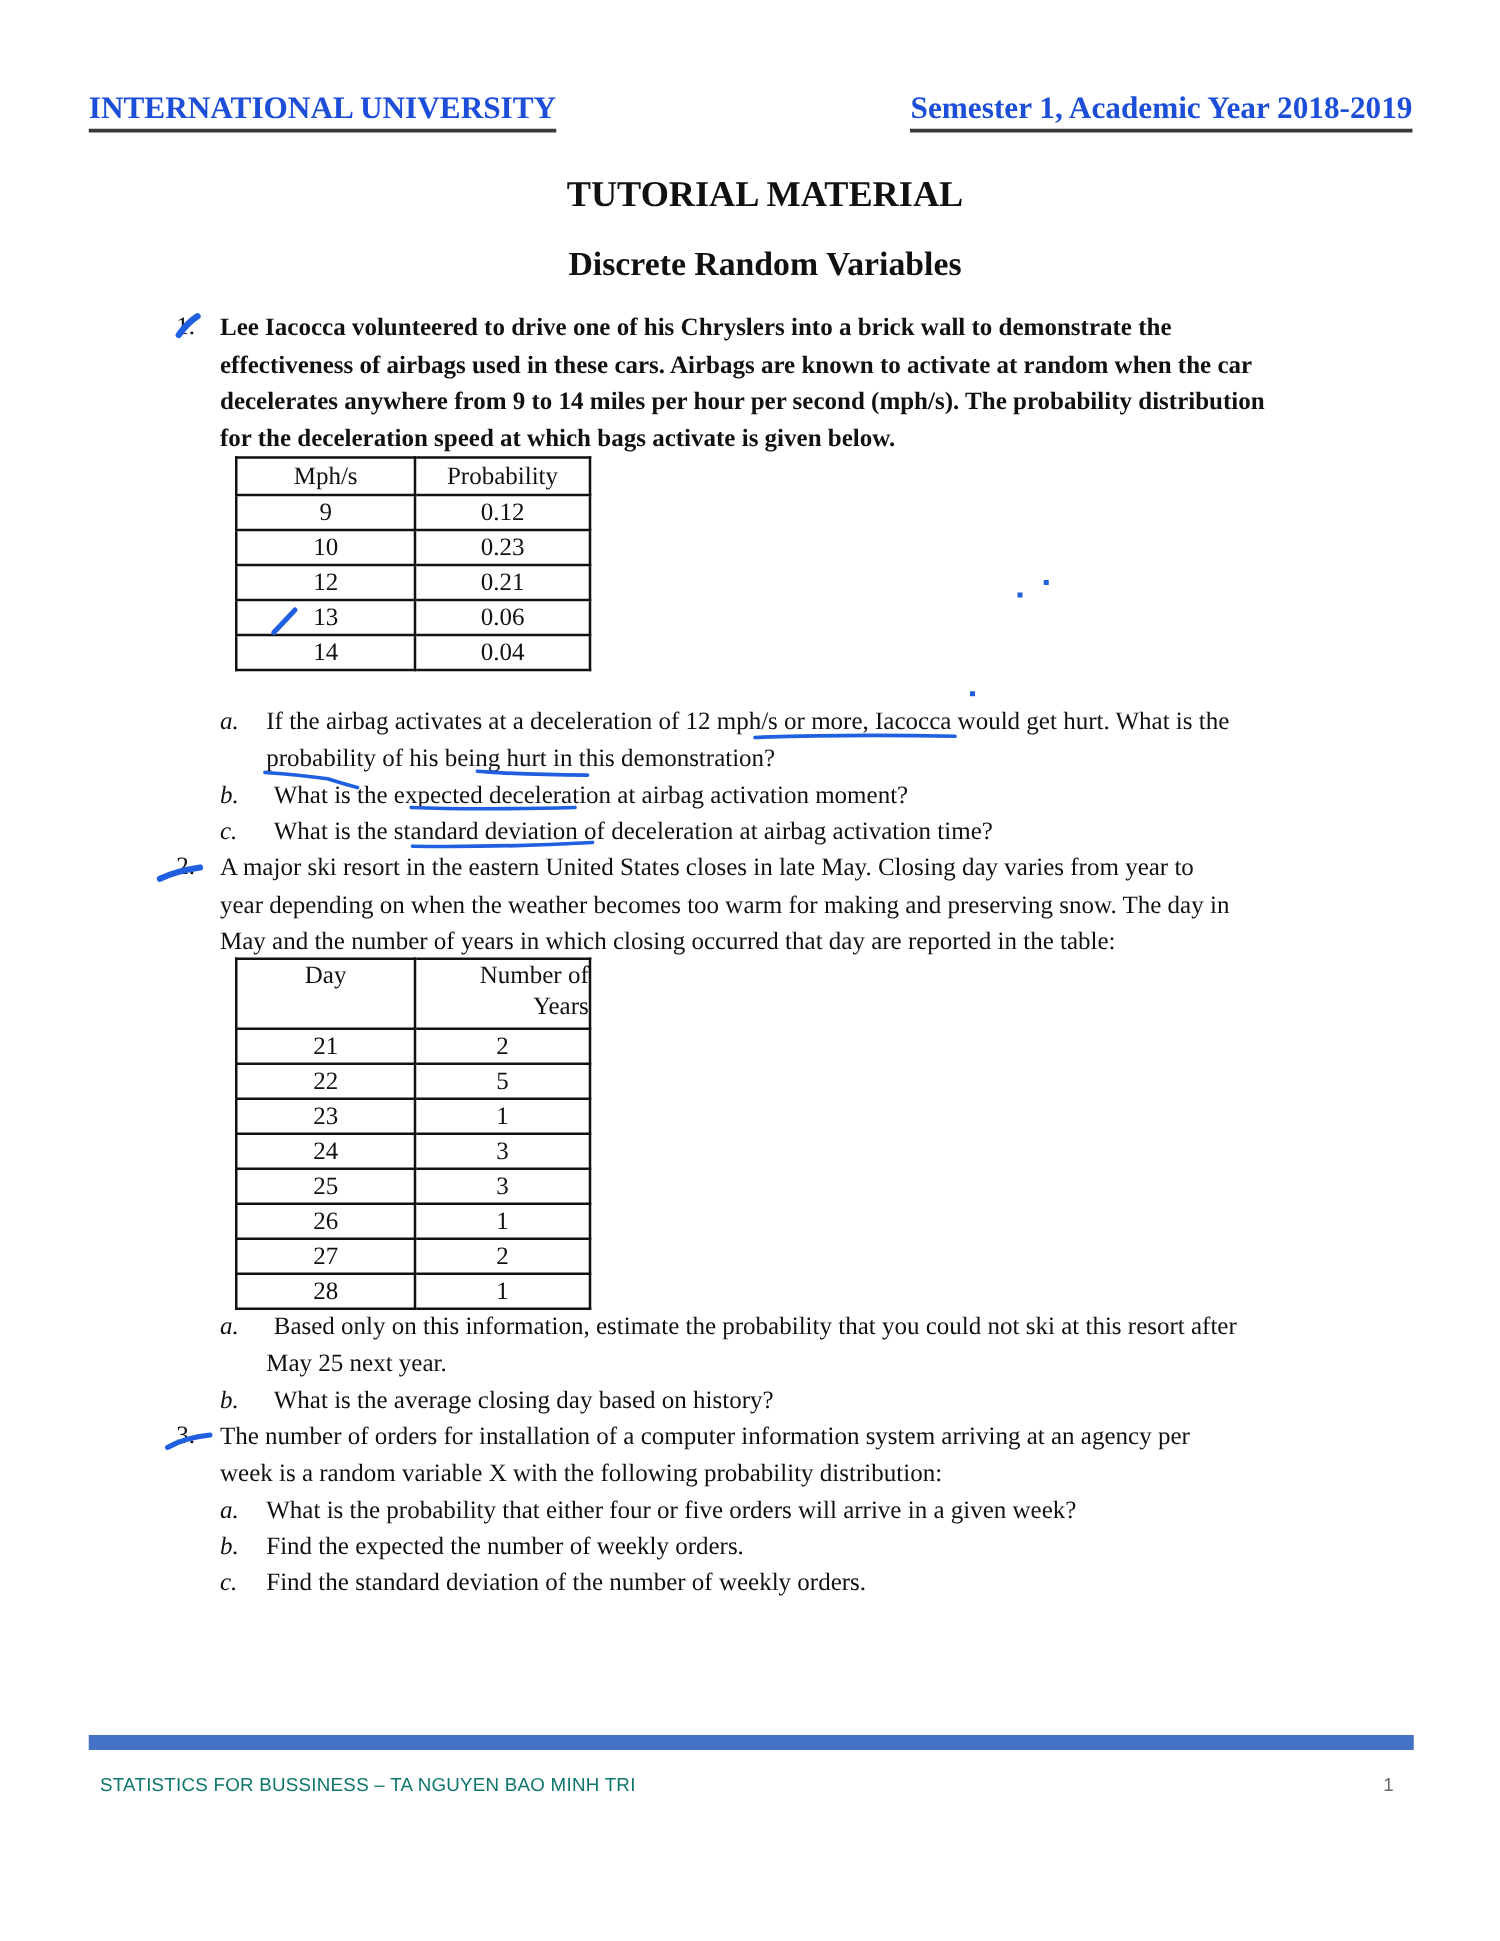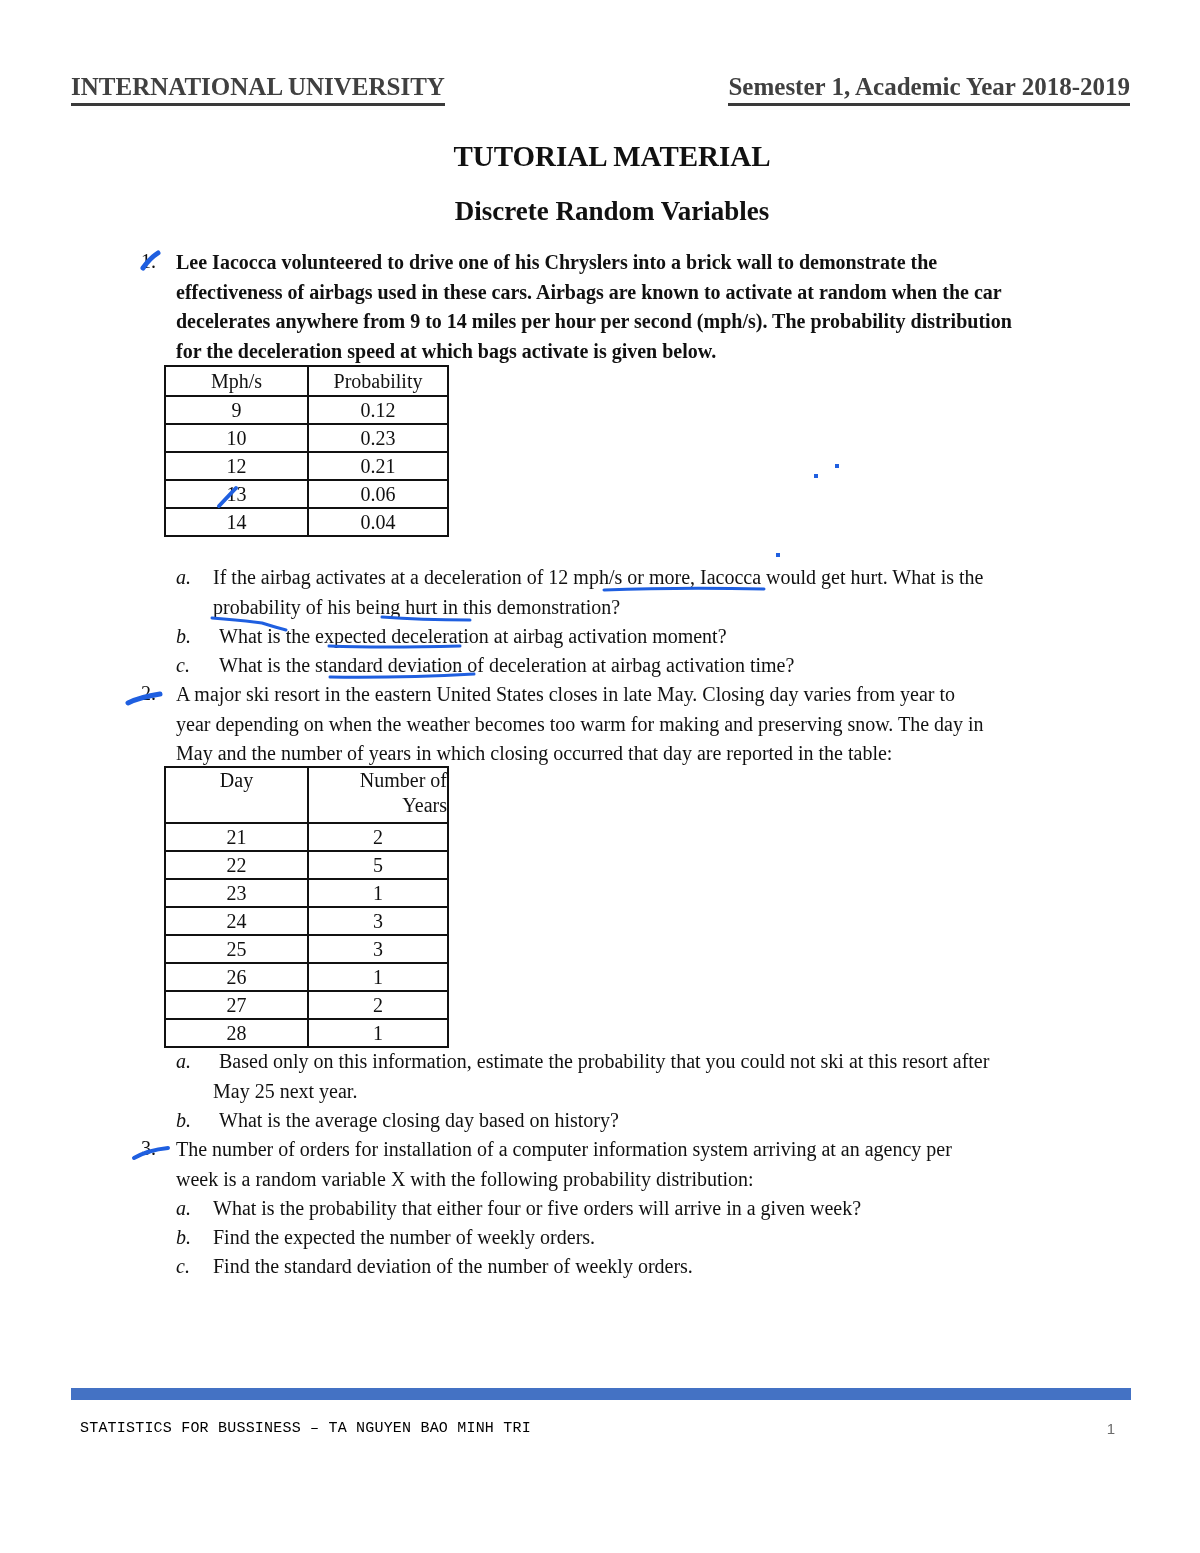--- a/index.html
+++ b/index.html
@@ -1,37 +1,37 @@
 <!DOCTYPE html>
 <html><head>
   <meta charset="utf-8">
   <style>
     html, body { margin: 0; padding: 0; background: #ffffff; }
     body { width: 1200px; height: 1553px; position: relative; overflow: hidden;
            font-family: "Liberation Serif", "DejaVu Serif", serif; color: #111; }
-    .hdr { position: absolute; top: 72px; font-weight: bold; font-size: 25px; color: #404040;
+    .hdr { position: absolute; top: 72px; font-weight: bold; font-size: 25px; color: #1d4ed8;
            border-bottom: 3px solid #3a3a3a; line-height: 30px; padding-bottom: 1px; }
     .hdr-left { left: 71px; }
     .hdr-right { right: 70px; }
     .title { position: absolute; left: 12px; width: 1200px; text-align: center; font-weight: bold; }
     .t1 { top: 140px; font-size: 29px; }
     .t2 { top: 196px; font-size: 27px; }
     .para { position: absolute; left: 176px; width: 960px; font-size: 20px; line-height: 29.5px; }
     .num { position: absolute; font-size: 20px; }
     .sub { position: absolute; left: 176px; width: 960px; font-size: 20px; line-height: 29.5px; }
     .sub .lbl { position: absolute; left: 0; font-style: italic; }
     .sub .txt { display: block; padding-left: 37px; }
-    table.dt { position: absolute; left: 164px; border-collapse: collapse; font-size: 20px; }
+    table.dt { position: absolute; left: 188px; border-collapse: collapse; font-size: 20px; }
     table.dt td { border: 2px solid #111; text-align: center; padding: 0; line-height: 25px; }
     table.dt td.c1 { width: 141px; }
     table.dt td.c2 { width: 138px; border-radius: 15px; }
     .ink { position: absolute; }
     .footer-bar { position: absolute; left: 71px; top: 1388px; width: 1060px; height: 12px; background: #4472c4; }
-    .footer-text { position: absolute; left: 80px; top: 1420px; font-family: Liberation Mono, monospace;
-                   font-size: 15px; color: #000000; letter-spacing: 0.2px; }
+    .footer-text { position: absolute; left: 80px; top: 1420px; font-family: Liberation Sans, sans-serif;
+                   font-size: 15px; color: #0f766e; letter-spacing: 0.2px; }
     .footer-page { position: absolute; right: 85px; top: 1420px; font-family: "Liberation Sans", "DejaVu Sans", sans-serif;
                    font-size: 15px; color: #6b6b6b; }
   </style>
 </head>
 <body>
 
 <div class="hdr hdr-left">INTERNATIONAL UNIVERSITY</div>
 <div class="hdr hdr-right">Semester 1, Academic Year 2018-2019</div>
 
 <div class="title t1">TUTORIAL MATERIAL</div>

